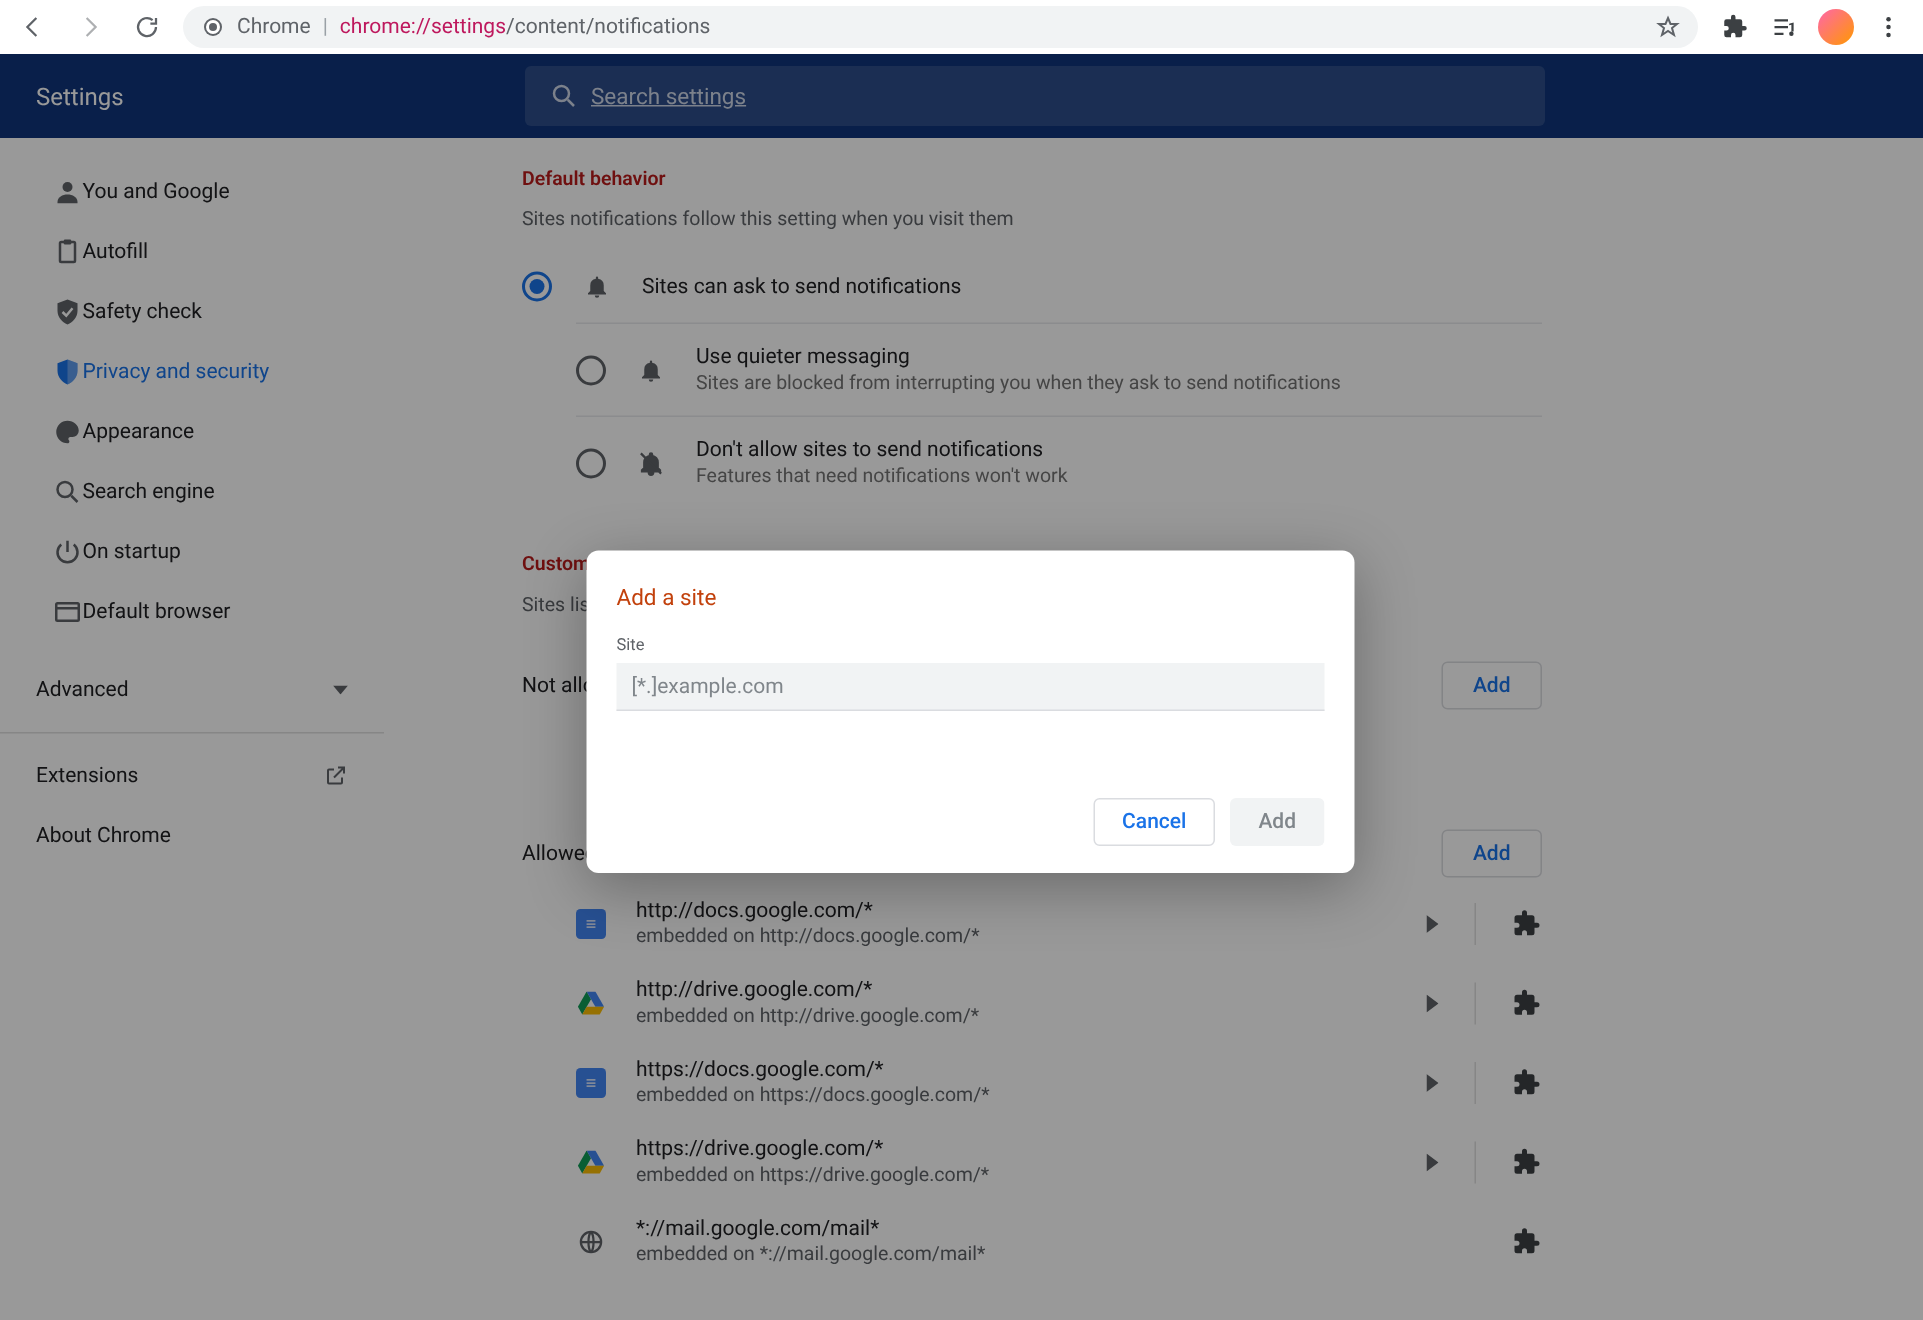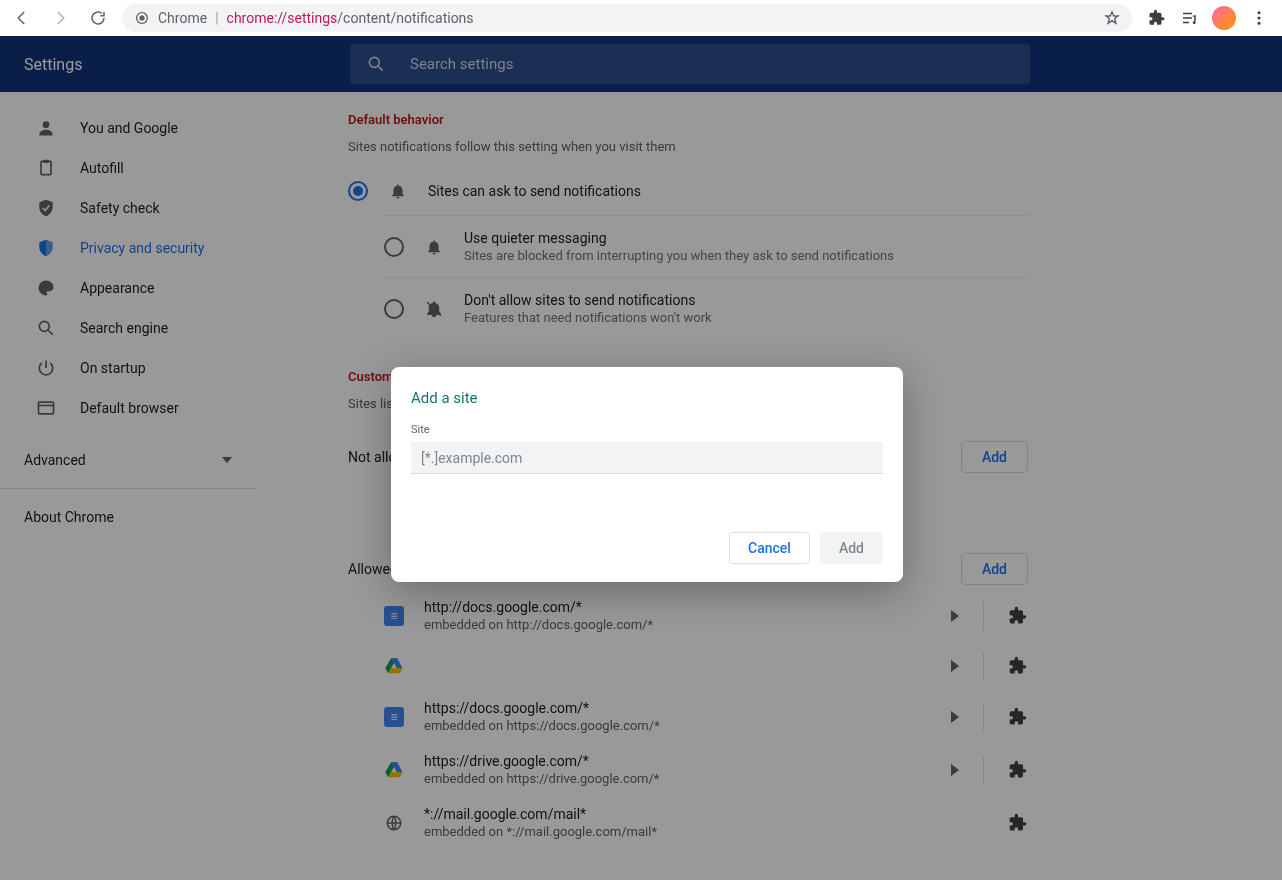--- a/index.html
+++ b/index.html
@@ -13,26 +13,26 @@
 .omnibox .pipe { color: #9aa0a6; }
 .omnibox .url-strong { color: #be185d; text-align: center; }
 .omnibox .url-rest { color: #5f6368; }
 .omnibox-star { margin-left: auto; }
 .right-icons { display: flex; align-items: center; gap: 14px; padding: 0 6px; }
 .avatar { width: 24px; height: 24px; border-radius: 50%; background: linear-gradient(135deg,#f6a,#f90); }
 
 
 .header { height: 56px; background: #10357c; display: flex; align-items: center; padding: 0 24px; color: #fff; }
 .header-title { font-size: 16px; width: 326px; }
-.searchbox { width: 680px; height: 40px; background: rgba(255,255,255,0.12); border-radius: 4px; display: flex; align-items: center; gap: 24px; padding: 0 16px; color: #cfd8e8; font-size: 15px; }
+.searchbox { width: 680px; height: 40px; background: rgba(255,255,255,0.12); border-radius: 4px; display: flex; align-items: center; gap: 8px; padding: 0 16px; color: #cfd8e8; font-size: 15px; text-decoration: underline; }
 
 
 .content { display: flex; height: calc(100% - 92px); }
 .sidebar { width: 256px; padding-top: 16px; }
-.side-item { height: 40px; display: flex; align-items: center; gap: 24px; padding: 0 8px; font-size: 14px; color: #202124; border-radius: 0 20px 20px 0; margin-left: 28px; }
+.side-item { height: 40px; display: flex; align-items: center; padding: 0 35px; font-size: 14px; color: #202124; border-radius: 0 20px 20px 0; }
 .side-item.active { color: #1a73e8; }
 .side-item .ic { width: 20px; display: flex; justify-content: center; color: #5f6368; }
 .side-item.active .ic { color: #1a73e8; }
 .advanced { height: 40px; display: flex; align-items: center; justify-content: space-between; padding: 0 24px; font-size: 14px; color: #202124; margin-top: 12px; }
 .sep { height: 1px; background: #e0e0e0; margin: 8px 0; }
 .side-link { height: 40px; display: flex; align-items: center; justify-content: space-between; padding: 0 24px; font-size: 14px; color: #202124; }
 
 .main { flex: 1; display: flex; justify-content: flex-start; overflow-y: auto; }
 .panel { width: 680px; margin-left: 92px; padding: 20px 0 40px; }
 .sect-title { font-size: 13px; font-weight: 600; color: #b91c1c; margin-bottom: 12px; }
@@ -56,21 +56,21 @@
 .fav-docs { background:#4285f4; color:#fff; }
 .fav-globe { color:#5f6368; }
 .site-text .t1 { font-size: 14px; color: #202124; }
 .site-text .t2 { font-size: 13px; color: #5f6368; margin-top: 2px; }
 .site-actions { margin-left: auto; display: flex; align-items: center; gap: 24px; color:#5f6368; }
 .site-actions .vline { width:1px; height:28px; background:#e0e0e0; }
 
 
 .scrim { position: absolute; inset: 36px 0 0 0; background: rgba(0,0,0,0.4); }
 .dialog { position: absolute; left: 391px; top: 367px; width: 512px; background: #fff; border-radius: 8px; box-shadow: 0 10px 40px rgba(0,0,0,0.3); padding: 22px 20px 18px; }
-.dialog-title { font-size: 15px; color: #0f766e; margin-bottom: 16px; font-weight: 400; }
+.dialog-title { font-size: 15px; color: #c2410c; margin-bottom: 16px; font-weight: 400; }
 .dialog-label { font-size: 11px; color: #5f6368; margin-bottom: 6px; }
 .dialog-input { width: 100%; height: 32px; background: #f1f3f4; border: none; border-bottom: 1px solid #dadce0; padding: 0 10px; font-size: 14px; color: #202124; outline: none; }
 .dialog-input::placeholder { color: #80868b; }
 .dialog-actions { display: flex; justify-content: flex-end; gap: 10px; margin-top: 58px; }
 .btn { font-size: 14px; font-weight: 500; padding: 7px 18px; border-radius: 4px; border: 1px solid transparent; background:transparent; }
 .btn-cancel { color: #1a73e8; border-color:#dadce0; }
 .btn-add { color: #80868b; background: #f1f3f4; }
 
 svg { display: block; }
 </style>
@@ -222,20 +222,28 @@
       </div>
     <div class="advanced">
         <span>Advanced</span>
         <span>
           <svg width="10" height="6" viewBox="0 0 10 6">
             <path fill="#5f6368" d="M0 0l5 6 5-6z"></path>
           </svg>
         </span>
       </div>
     <div class="sep"></div>
+    <div class="side-link">
+        <span>Extensions</span>
+        <span>
+          <svg width="16" height="16" viewBox="0 0 24 24">
+            <path fill="none" stroke="#5f6368" stroke-width="2" d="M14 4h6v6M20 4L10 14M18 14v5a1 1 0 0 1-1 1H5a1 1 0 0 1-1-1V7a1 1 0 0 1 1-1h5"></path>
+          </svg>
+        </span>
+      </div>
     <div class="side-link">
         <span>About Chrome</span>
       </div>
   </div>
 
   <div class="main">
     <div class="panel">
       <div class="sect-title">Default behavior</div>
       <div class="sect-sub">Sites notifications follow this setting when you visit them</div>
 
@@ -315,20 +323,24 @@
               </div>
             </div>
             <div class="site-row">
               <div class="site-fav">
                 <svg width="18" height="16" viewBox="0 0 24 22">
                   <path fill="#0f9d58" d="M8 0L0 14l4 7 8-14z"></path>
                   <path fill="#4285f4" d="M8 0h8l8 14h-8z"></path>
                   <path fill="#fbbc04" d="M4 21h16l4-7H8z"></path>
                 </svg>
               </div>
+              <div class="site-text">
+                <div class="t1">http://drive.google.com/*</div>
+                <div class="t2">embedded on http://drive.google.com/*</div>
+              </div>
               <div class="site-actions">
                 <span>
                   <svg width="8" height="12" viewBox="0 0 8 12">
                     <path fill="#5f6368" d="M0 0l8 6-8 6z"></path>
                   </svg>
                 </span>
                 <span class="vline"></span>
                 <span>
                   <svg width="20" height="20" viewBox="0 0 24 24">
                     <path fill="#3c4043" d="M20 11h-2V7a2 2 0 0 0-2-2h-4V3a2 2 0 0 0-4 0v2H4a2 2 0 0 0-2 2v4h2a2 2 0 1 1 0 4H2v4a2 2 0 0 0 2 2h4v-2a2 2 0 1 1 4 0v2h4a2 2 0 0 0 2-2v-4h2a2 2 0 0 0 0-4z"></path>

